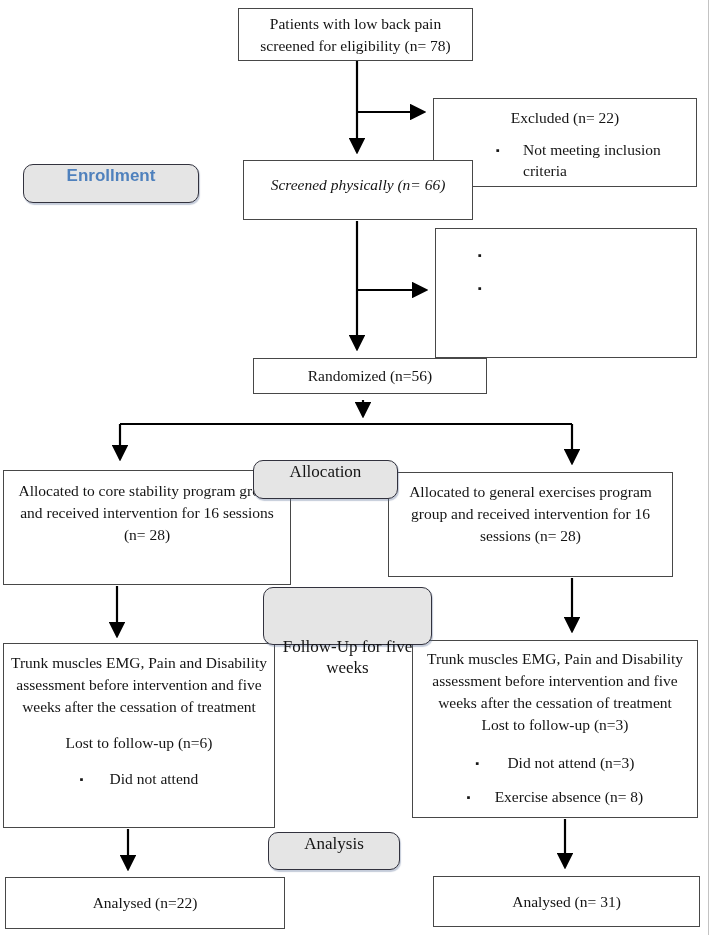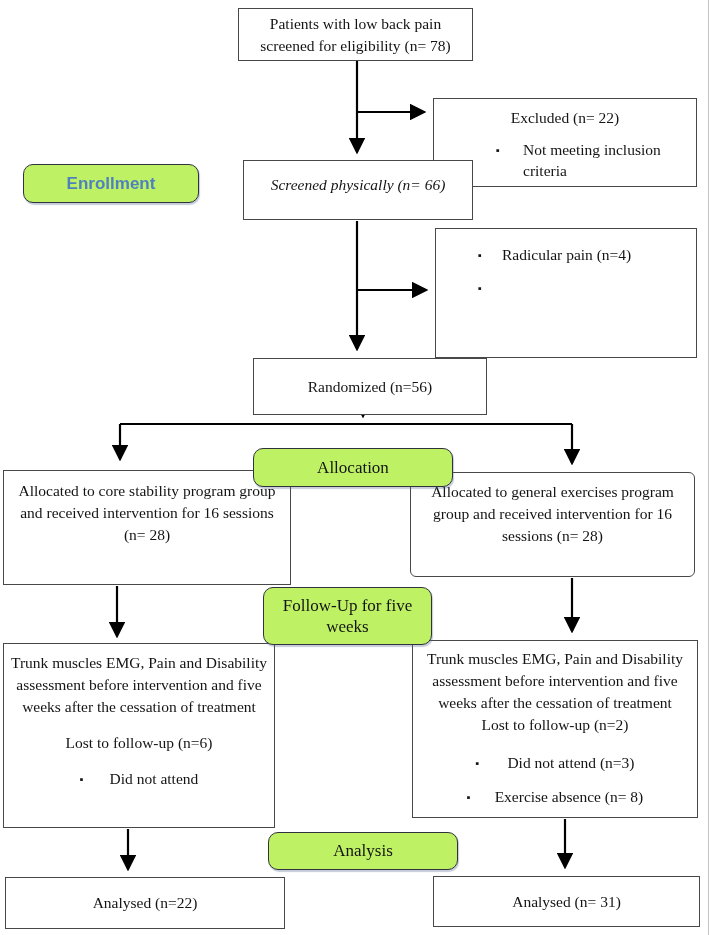--- a/index.html
+++ b/index.html
@@ -9,22 +9,22 @@
     border-right:1px solid #c3c3c3;box-sizing:border-box;
   }
   .box{
     position:absolute;border:1.4px solid #484848;background:#ffffff;
     box-sizing:border-box;font-size:15.5px;line-height:1.42;text-align:center;
     z-index:2;
   }
   .box .inner{padding:6px 8px;}
   .vcenter{display:flex;align-items:center;justify-content:center;}
   .label{
-    position:absolute;background:#bef264;border:1.6px solid #32323e;
-    border-radius:10px;display:flex;align-items:center;justify-content:center;
+    position:absolute;background:#e5e5e5;border:1.6px solid #32323e;
+    border-radius:10px;display:flex;justify-content:center;
     font-size:17px;line-height:1.25;text-align:center;z-index:4;
     box-shadow:1px 1.5px 1px rgba(90,110,150,0.35);box-sizing:border-box;
   }
   .label.enroll{
     font-family:"Liberation Sans", sans-serif;font-weight:bold;
     color:#4f81bd;font-size:17px;
   }
   .bullet-row{display:flex;text-align:left;line-height:1.35;}
   .bullet-marker{font-size:11px;line-height:1.9;flex:0 0 auto;}
   .excl-title{text-align:center;padding-top:8px;}
@@ -85,70 +85,69 @@
     <span>Enrollment</span>
   </div>
 
   <div class="box" style="left:243px;top:160px;width:230px;height:60px;">
     <div class="inner" style="padding-top:13px;font-style:italic;">Screened physically (n= 66)</div>
   </div>
 
   <div class="box" style="left:435px;top:228px;width:262px;height:130px;">
     <div class="bullet-row" style="padding:16px 12px 0 42px;">
       <span class="bullet-marker" style="width:24px;">▪</span>
-      <span>Radicular pain (n=4)</span>
     </div>
     <div class="bullet-row" style="padding:12px 46px 0 42px;">
       <span class="bullet-marker" style="width:24px;">▪</span>
     </div>
   </div>
 
-  <div class="box vcenter" style="left:253px;top:358px;width:234px;height:57px;">
+  <div class="box vcenter" style="left:253px;top:358px;width:234px;height:36px;">
     <div class="inner">Randomized (n=56)</div>
   </div>
 
-  <div class="label" style="left:253px;top:448px;width:200px;height:39px;">
+  <div class="label" style="left:253px;top:460px;width:145px;height:39px;">
     <span>Allocation</span>
   </div>
 
   <div class="box" style="left:3px;top:470px;width:288px;height:115px;">
     <div class="inner" style="padding-top:9px;">Allocated to core stability program group and received intervention for 16 sessions (n= 28)</div>
   </div>
 
-  <div class="box" style="left:410px;top:472px;width:285px;height:105px;border-radius:6px;">
+  <div class="box" style="left:388px;top:472px;width:285px;height:105px;">
     <div class="inner" style="padding-top:8px;">Allocated to general exercises program group and received intervention for 16 sessions (n= 28)</div>
   </div>
 
   <div class="label" style="left:263px;top:587px;width:169px;height:58px;">
-    <span style="display:inline-block;max-width:150px;">Follow-Up for five weeks</span>
+    <span style="display:inline-block;max-width:150px;margin-top:48px;">Follow-Up for five weeks</span>
   </div>
 
   <div class="box" style="left:3px;top:643px;width:272px;height:185px;">
     <div class="para">Trunk muscles EMG, Pain and Disability assessment before intervention and five weeks after the cessation of treatment</div>
     <div class="lost-line">Lost to follow-up (n=6)</div>
     <div class="bullet-row fu-bullet">
       <span class="bullet-marker" style="margin-right:26px;">▪</span>
       <span>Did not attend</span>
     </div>
   </div>
 
   <div class="box" style="left:412px;top:640px;width:286px;height:178px;">
     <div class="para" style="padding-top:7px;">Trunk muscles EMG, Pain and Disability assessment before intervention and five weeks after the cessation of treatment</div>
-    <div class="lost-line tight">Lost to follow-up (n=2)</div>
+    <div class="lost-line tight">Lost to follow-up (n=3)</div>
     <div class="bullet-row fu-bullet" style="margin-top:17px;">
       <span class="bullet-marker" style="margin-right:28px;">▪</span>
       <span>Did not attend (n=3)</span>
     </div>
     <div class="bullet-row fu-bullet" style="margin-top:13px;">
       <span class="bullet-marker" style="margin-right:24px;">▪</span>
       <span>Exercise absence (n= 8)</span>
     </div>
   </div>
 
-  <div class="label" style="left:268px;top:832px;width:190px;height:38px;">
+  <div class="label" style="left:268px;top:832px;width:132px;height:38px;">
     <span>Analysis</span>
   </div>
 
   <div class="box vcenter" style="left:5px;top:877px;width:280px;height:52px;">
     <div class="inner">Analysed (n=22)</div>
   </div>
 
   <div class="box vcenter" style="left:433px;top:876px;width:267px;height:51px;">
     <div class="inner">Analysed (n= 31)</div>
   </div>

